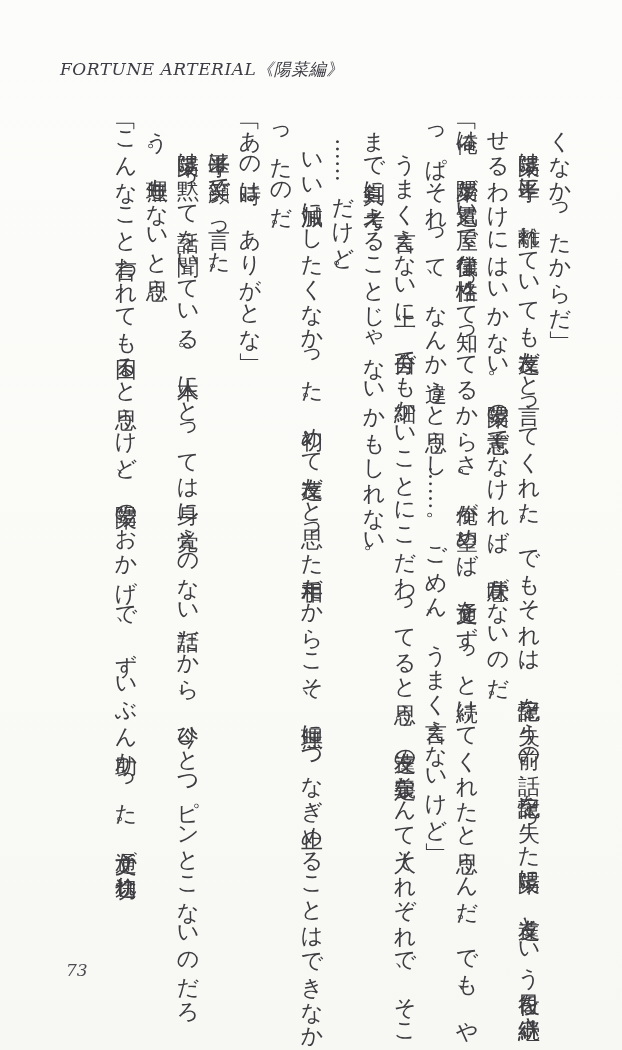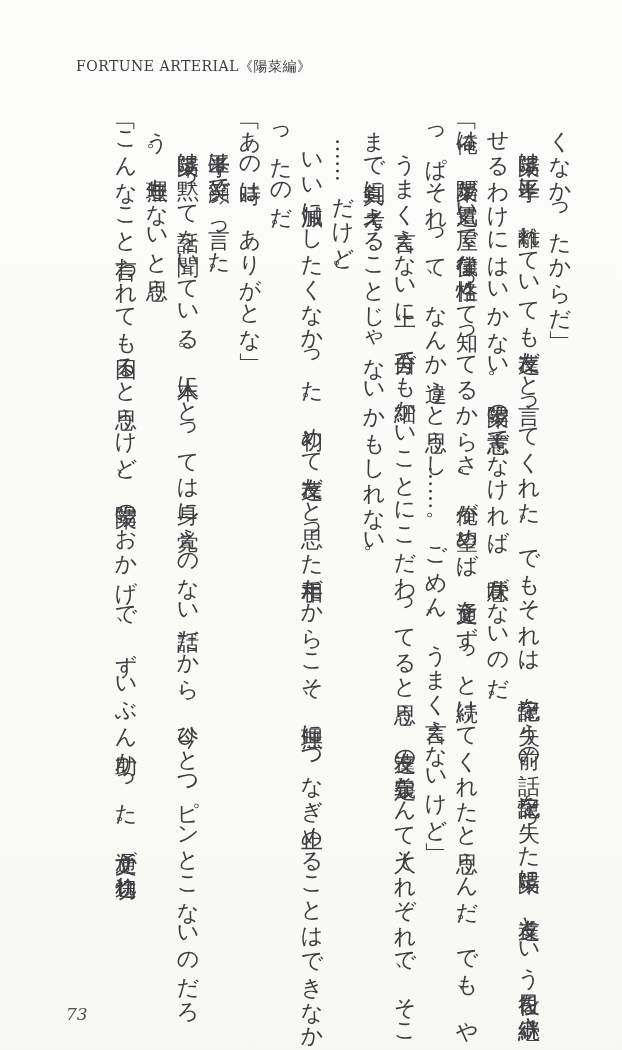--- a/index.html
+++ b/index.html
@@ -14,26 +14,27 @@
     background: #fbfbf9;
     font-family: "DejaVu Serif", "Liberation Serif", serif;
   }
   .page {
     position: absolute;
     inset: 0;
     background: linear-gradient(180deg, #fcfcfa 0%, #fafaf7 60%, #f7f7f4 100%);
   }
   .book-header {
     position: absolute;
-    left: 76px;
+    left: 60px;
     top: 58px;
-    font-size: 14px;
+    font-size: 17px;
     letter-spacing: 0.5px;
     color: #3c3c44;
     white-space: nowrap;
+    font-style: italic;
   }
   .text-body {
     position: absolute;
     top: 116px;
     right: 46px;
     height: 926px;
     writing-mode: vertical-rl;
     text-orientation: mixed;
     font-size: 22px;
     line-height: 31px;
@@ -43,21 +44,21 @@
   .text-body p {
     margin: 0;
     padding: 0;
   }
   .text-body p.indent {
     text-indent: 1em;
   }
   .page-number {
     position: absolute;
     left: 66px;
-    top: 1004px;
+    top: 960px;
     font-size: 17px;
     font-style: italic;
     color: #4b4b52;
   }
 </style>
 </head>
 <body>
 
 <div class="page">
 

